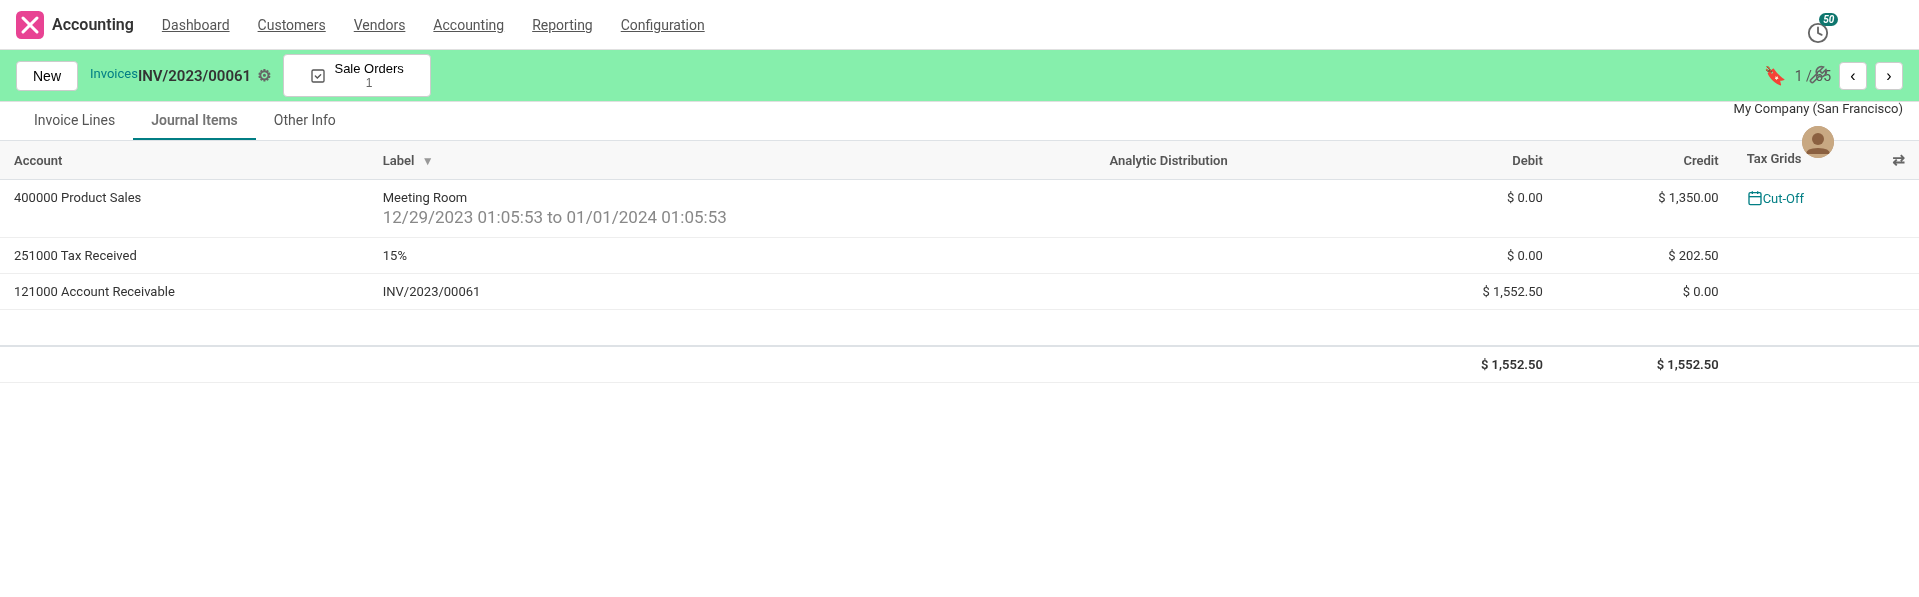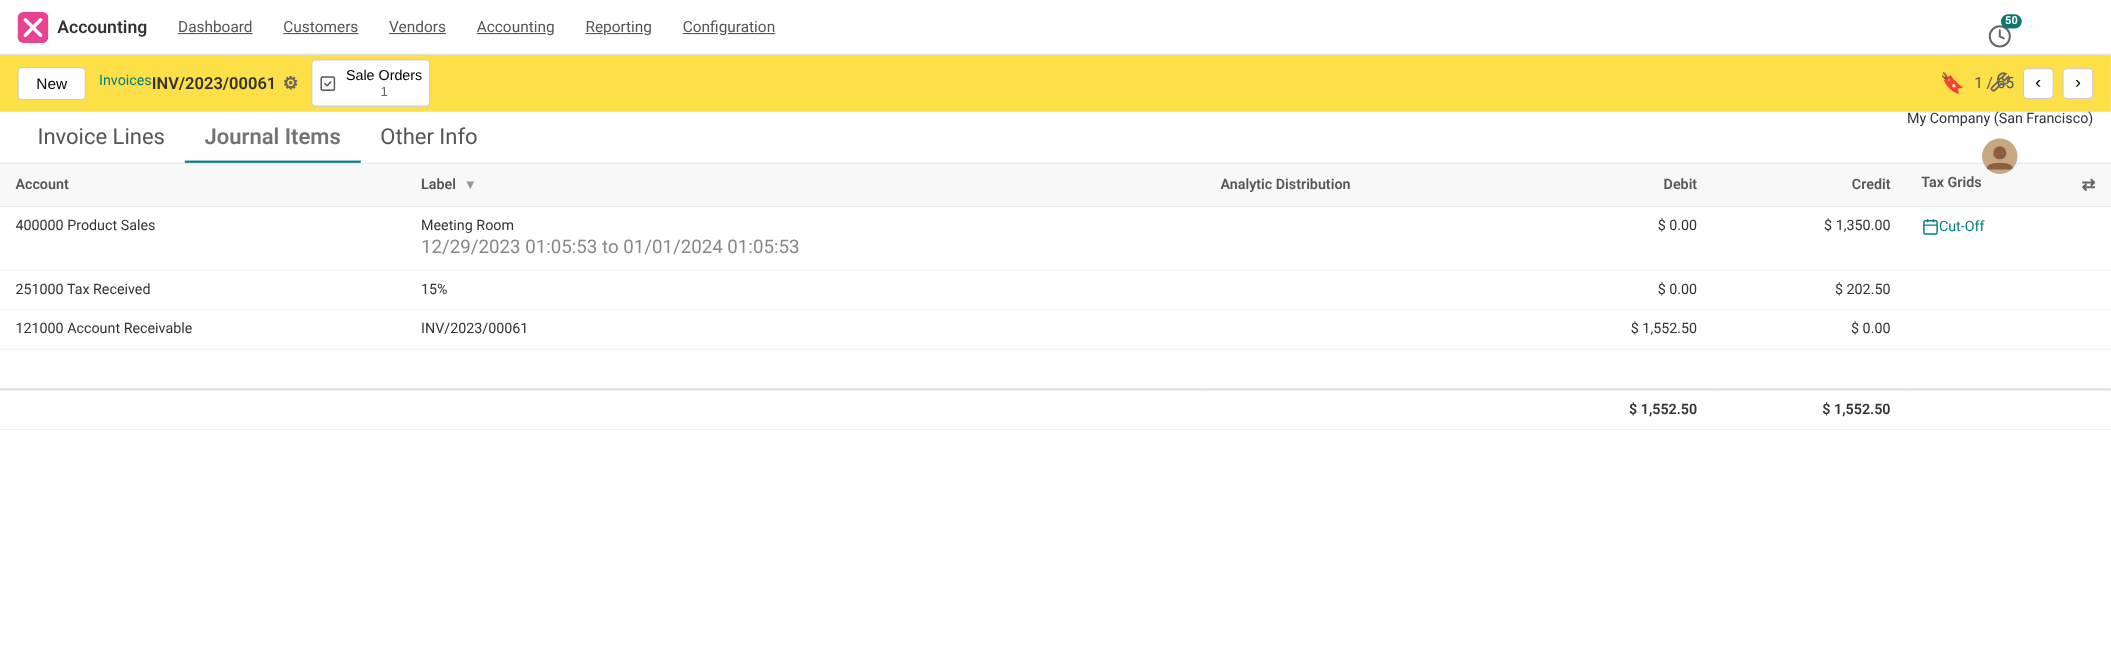--- a/index.html
+++ b/index.html
@@ -30,48 +30,48 @@
     }
     .nav-icon-btn {
       position: relative; cursor: pointer; display: flex; align-items: center; justify-content: center;
       width: 32px; height: 32px; border-radius: 50%;
     }
     .badge {
       position: absolute; top: -4px; right: -4px;
       background: #e74c3c; color: #fff; border-radius: 8px;
       font-size: 10px; font-weight: 700; padding: 1px 4px; min-width: 16px; text-align: center;
     }
-    .badge-green { background: #0f766e; }
+    .badge-green { background: #0f766e; font-style: italic; }
     .company-name { font-size: 13px; color: #333; }
     .avatar {
       width: 32px; height: 32px; border-radius: 50%; background: #c0a080;
       display: flex; align-items: center; justify-content: center;
       overflow: hidden;
     }
 
     
     .sub-toolbar {
       display: flex; align-items: center; height: 52px;
       padding: 0 16px; gap: 12px; border-bottom: 1px solid #e0e0e0;
-      background: #fde047;
+      background: #86efac;
     }
     .btn-new {
       border: 1px solid #ccc; background: #fff; padding: 6px 16px;
       border-radius: 4px; font-size: 14px; cursor: pointer; font-weight: 500;
     }
     .breadcrumb-section { display: flex; flex-direction: row; }
     .breadcrumb-link { color: #017e84; font-size: 13px; text-decoration: none; cursor: pointer; }
     .breadcrumb-current {
       display: flex; align-items: center; gap: 6px;
       font-size: 15px; font-weight: 600; color: #333;
     }
     .gear-icon { cursor: pointer; color: #666; font-size: 16px; }
     .btn-sale-orders {
       display: flex; align-items: center; gap: 8px;
-      border: 1px solid #ccc; background: #fff; padding: 6px 6px;
+      border: 1px solid #ccc; background: #fff; padding: 6px 26px;
       border-radius: 4px; font-size: 13px; cursor: pointer;
     }
     .sale-orders-count { font-size: 12px; color: #666; }
     .nav-pagination {
       margin-left: auto; display: flex; align-items: center; gap: 8px;
     }
     .pagination-text { font-size: 14px; color: #555; }
     .pagination-btn {
       border: 1px solid #ccc; background: #fff; width: 28px; height: 28px;
       border-radius: 4px; cursor: pointer; display: flex; align-items: center; justify-content: center;
@@ -81,21 +81,21 @@
       border: none; background: none; cursor: pointer; font-size: 18px; color: #555;
     }
 
     
     .tabs-bar {
       display: flex; align-items: flex-end;
       padding: 0 16px; border-bottom: 1px solid #dee2e6;
       background: #fff;
     }
     .tab {
-      padding: 10px 18px; font-size: 20px; cursor: pointer;
+      padding: 10px 18px; font-size: 14px; cursor: pointer;
       border-bottom: 2px solid transparent; color: #555; white-space: nowrap;
     }
     .tab.active {
       border-bottom: 2px solid #017e84; color: #737373; font-weight: 600;
     }
 
     
     .table-container {
       background: #fff;
     }

